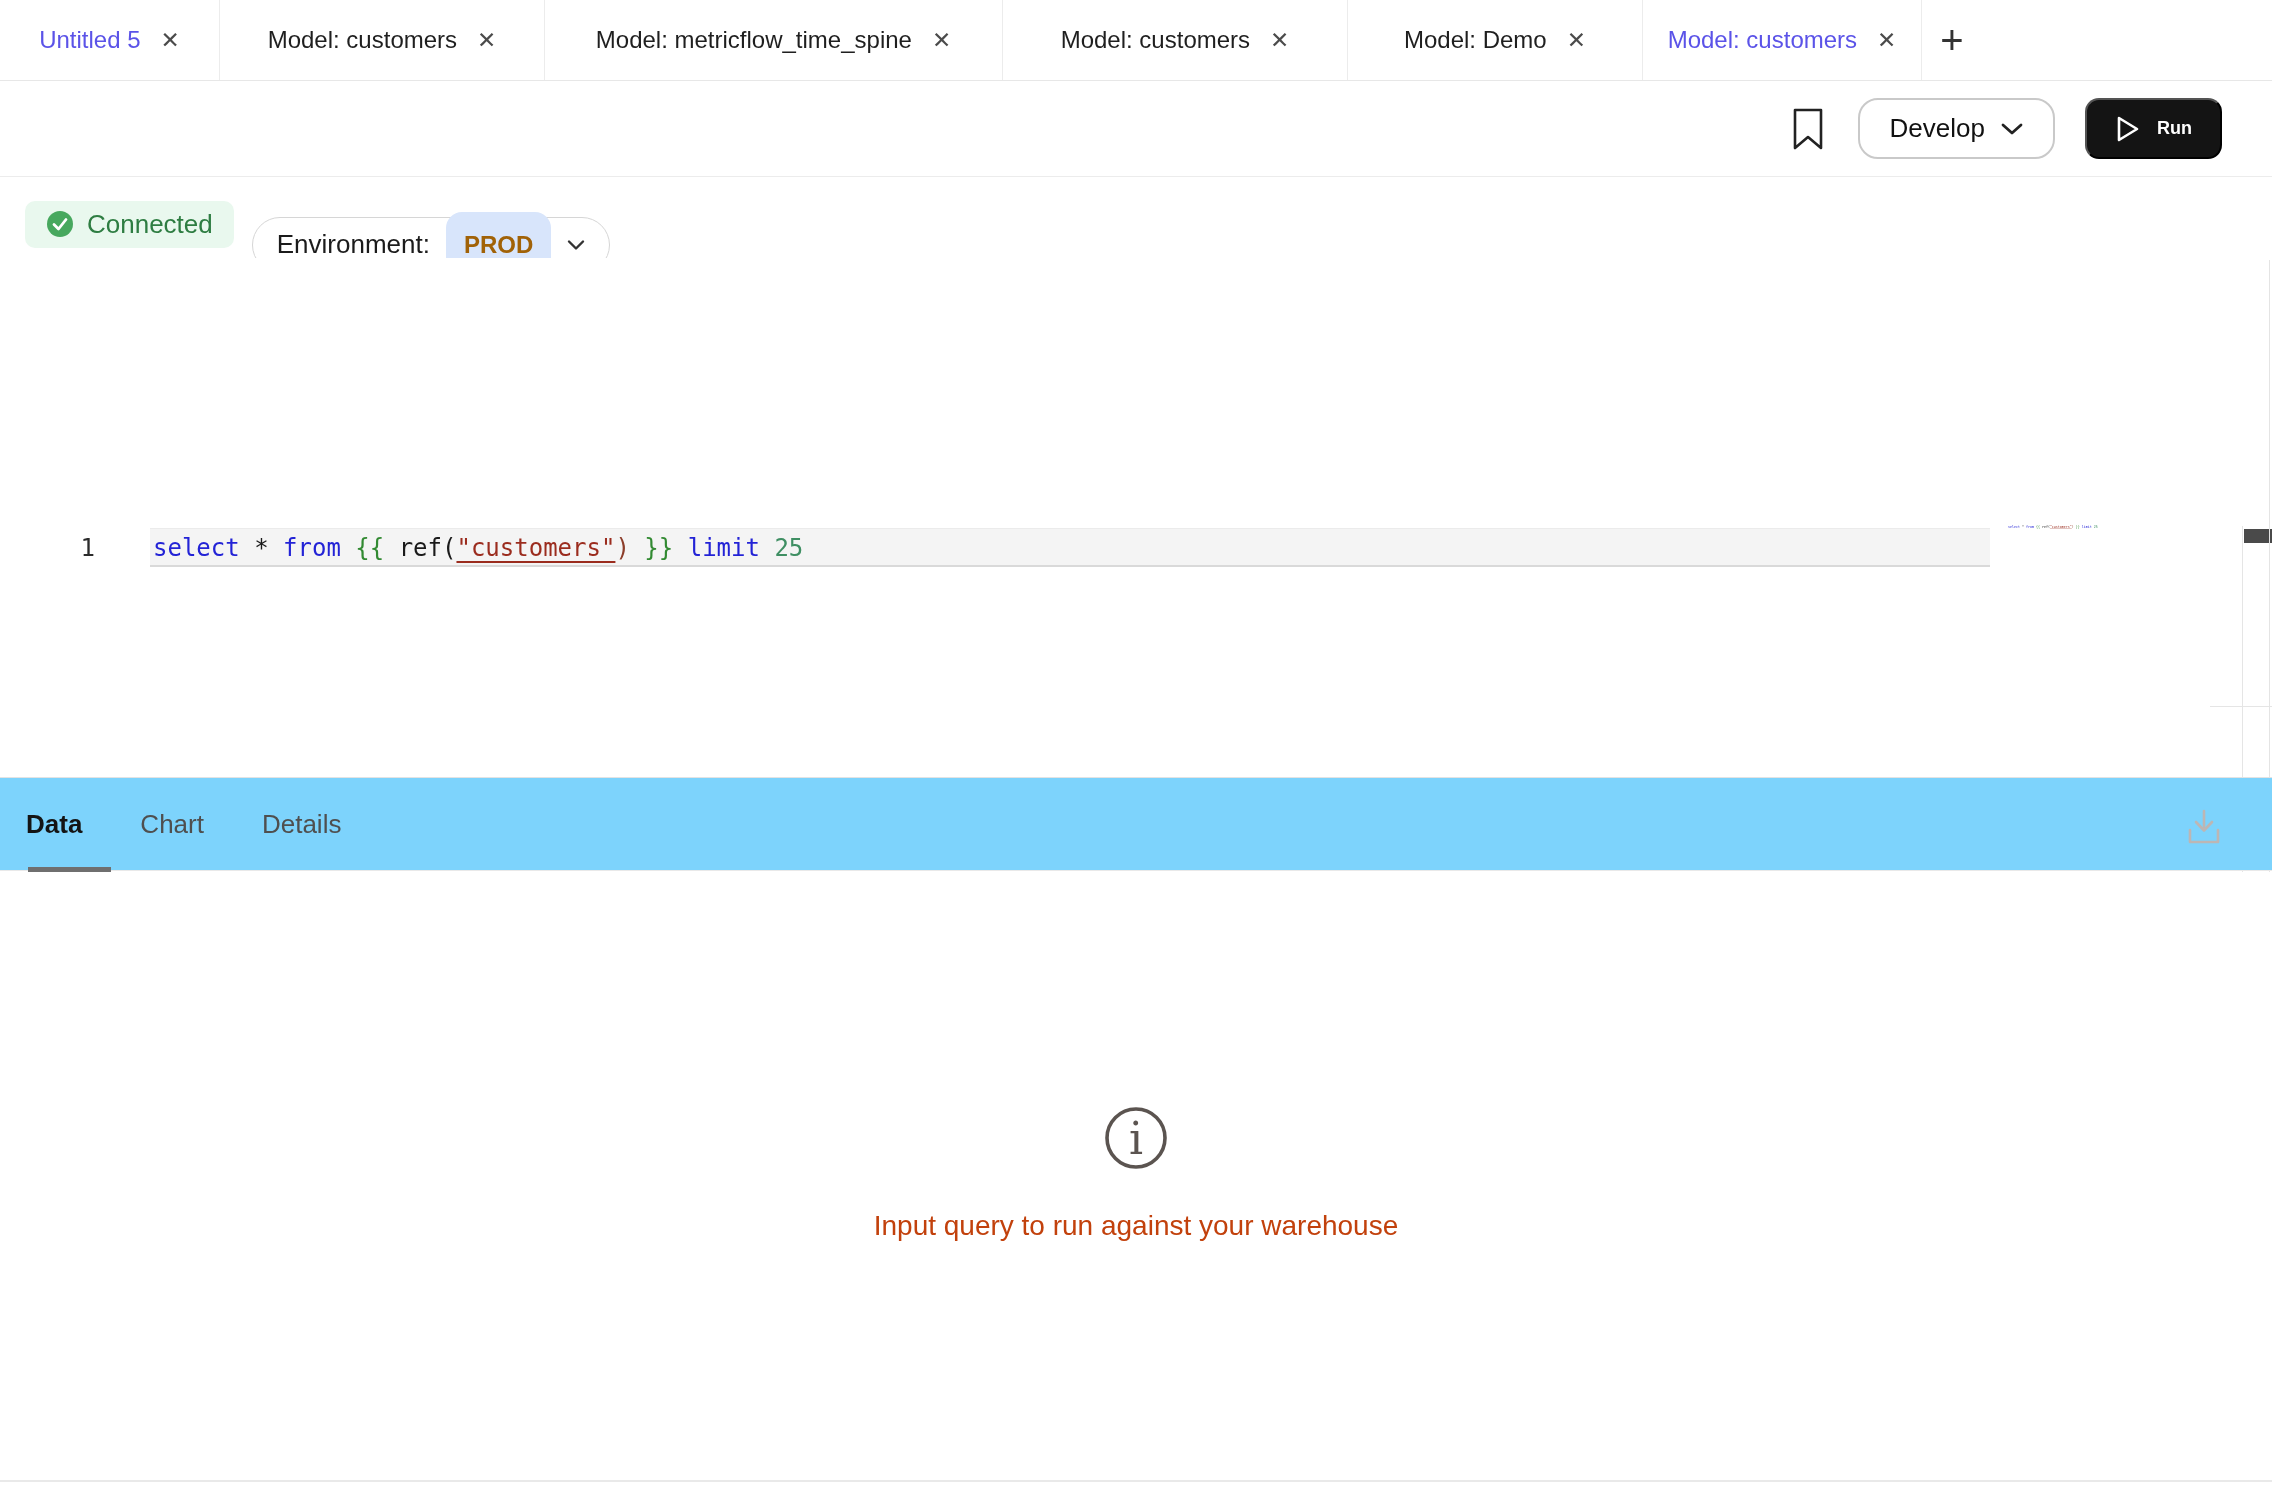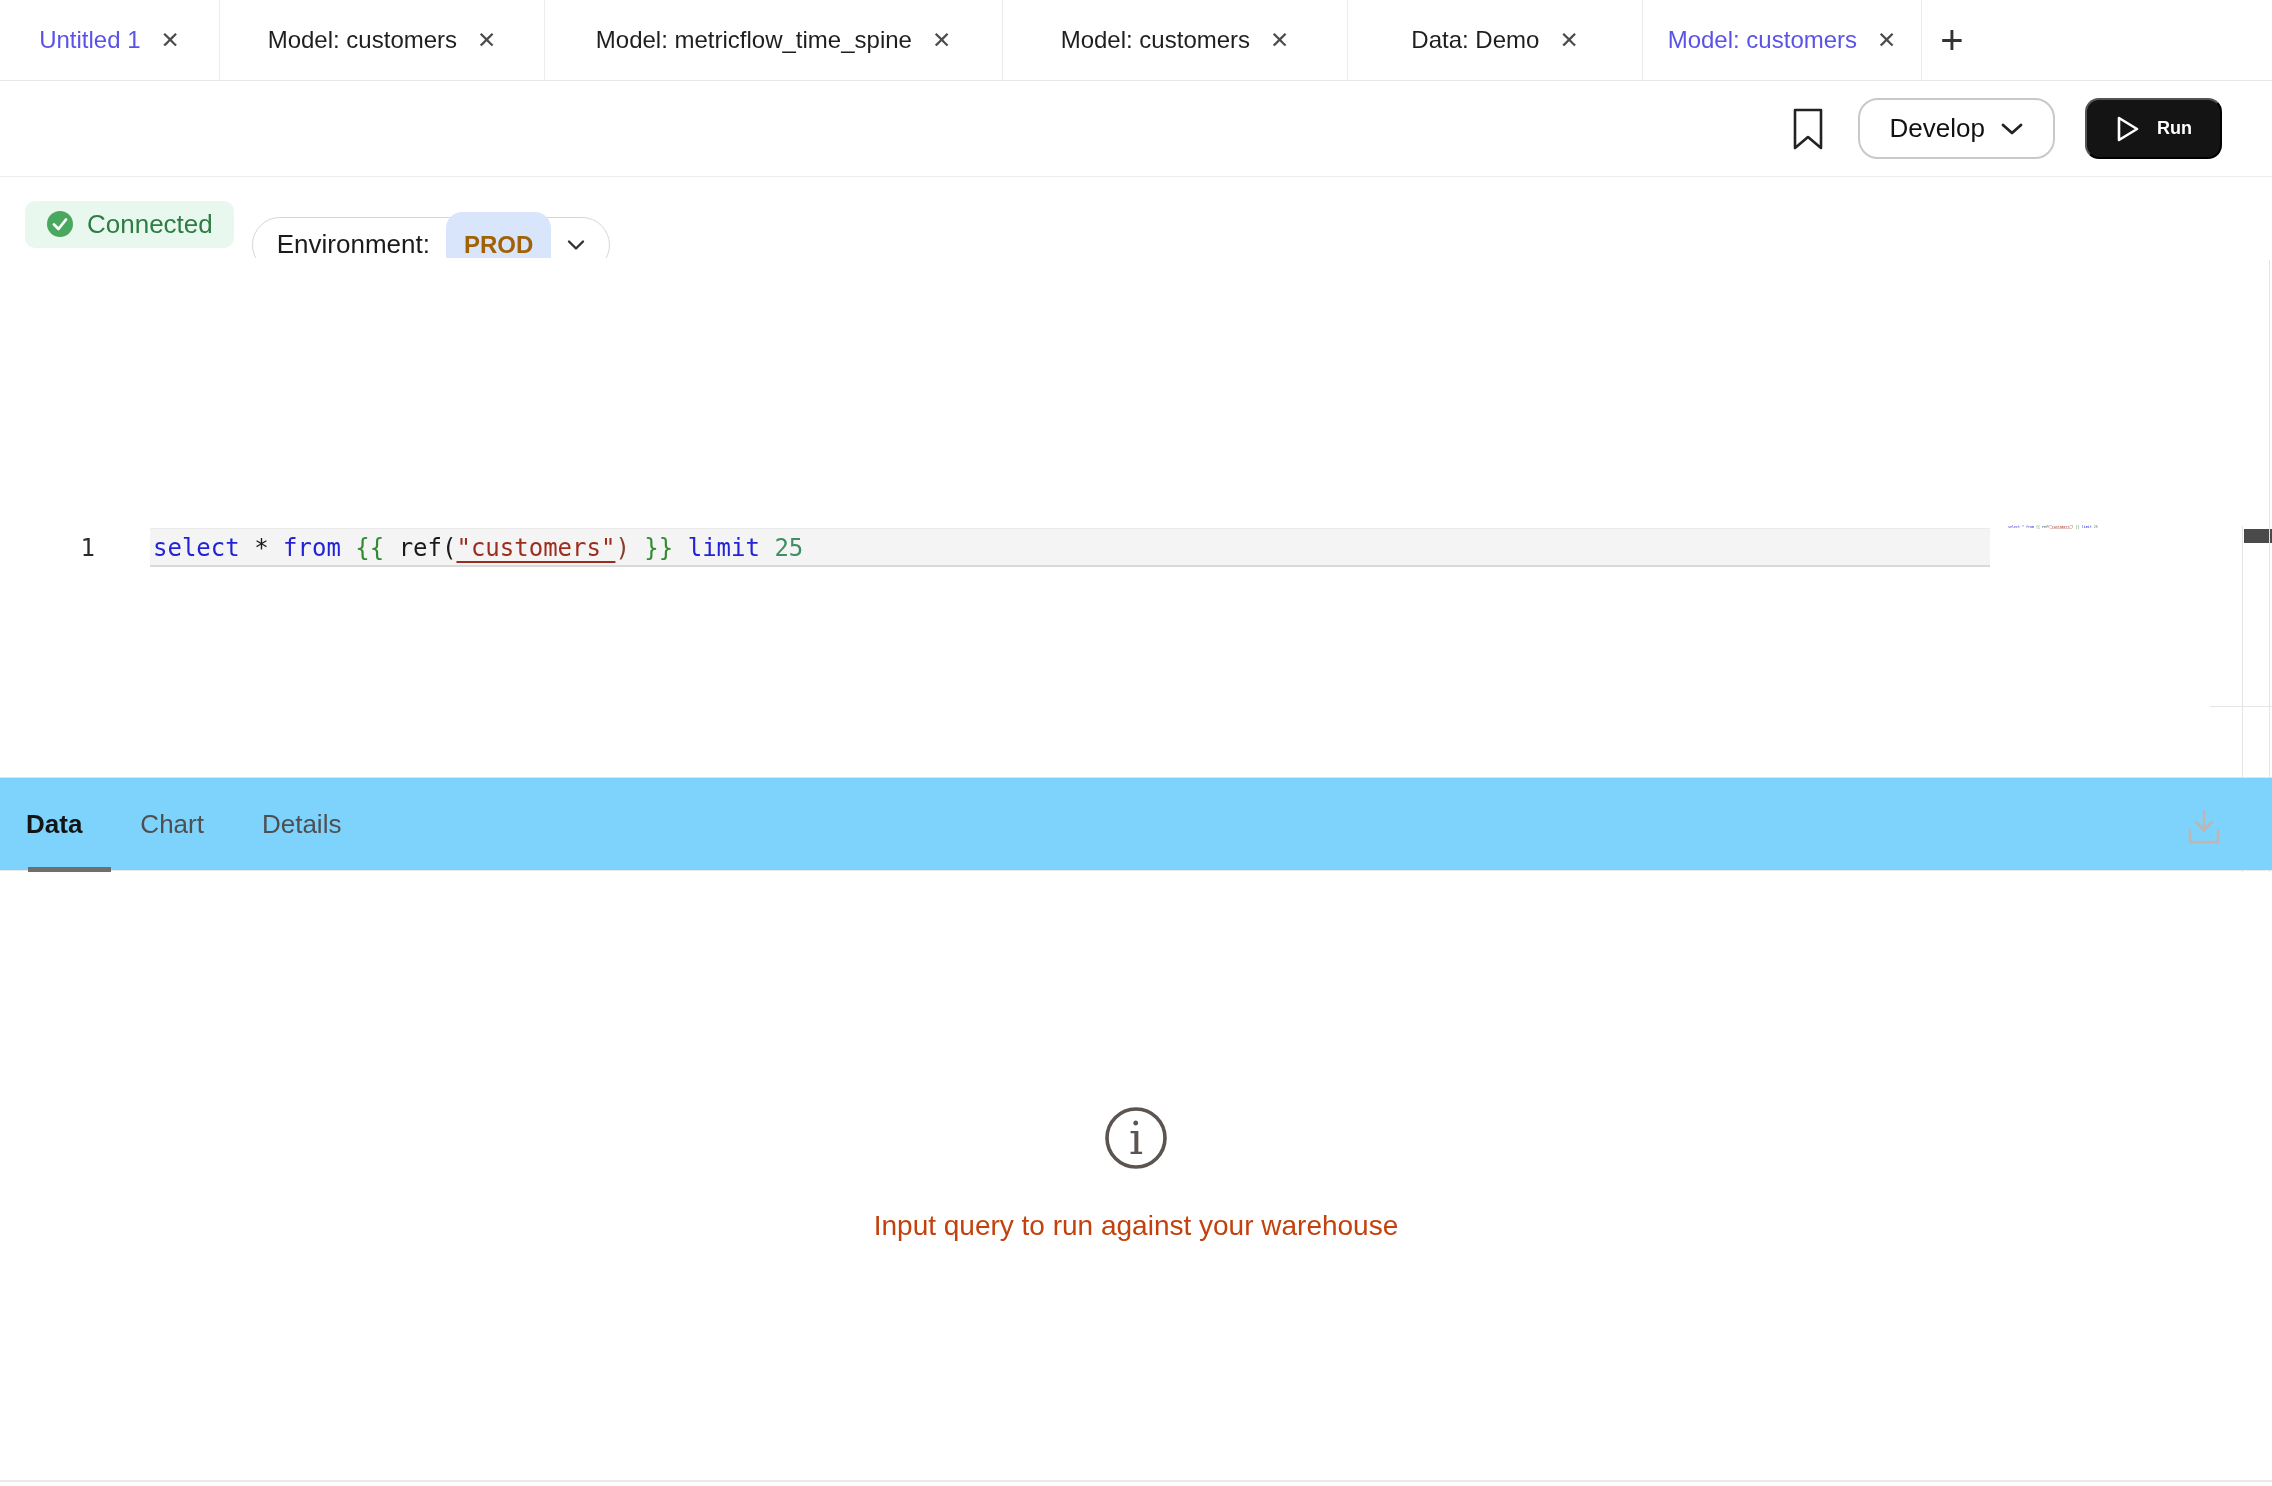--- a/index.html
+++ b/index.html
@@ -83,37 +83,37 @@
 
   .bottom-line { position:absolute; left:0; top:1480px; width:2272px; height:2px; background:#e9e9e9; }
 </style>
 </head>
 <body>
 
 <div class="screen">
 
   <div class="tabbar">
     <div class="tab active">
-      <span class="tab-label">Untitled 1</span>
+      <span class="tab-label">Untitled 5</span>
       <span class="tab-close">✕</span>
     </div>
     <div class="tab">
       <span class="tab-label">Model: customers</span>
       <span class="tab-close">✕</span>
     </div>
     <div class="tab">
       <span class="tab-label">Model: metricflow_time_spine</span>
       <span class="tab-close">✕</span>
     </div>
     <div class="tab">
       <span class="tab-label">Model: customers</span>
       <span class="tab-close">✕</span>
     </div>
     <div class="tab">
-      <span class="tab-label">Data: Demo</span>
+      <span class="tab-label">Model: Demo</span>
       <span class="tab-close">✕</span>
     </div>
     <div class="tab active">
       <span class="tab-label">Model: customers</span>
       <span class="tab-close">✕</span>
     </div>
     <div class="tab-add">
       <span>+</span>
     </div>
   </div>

